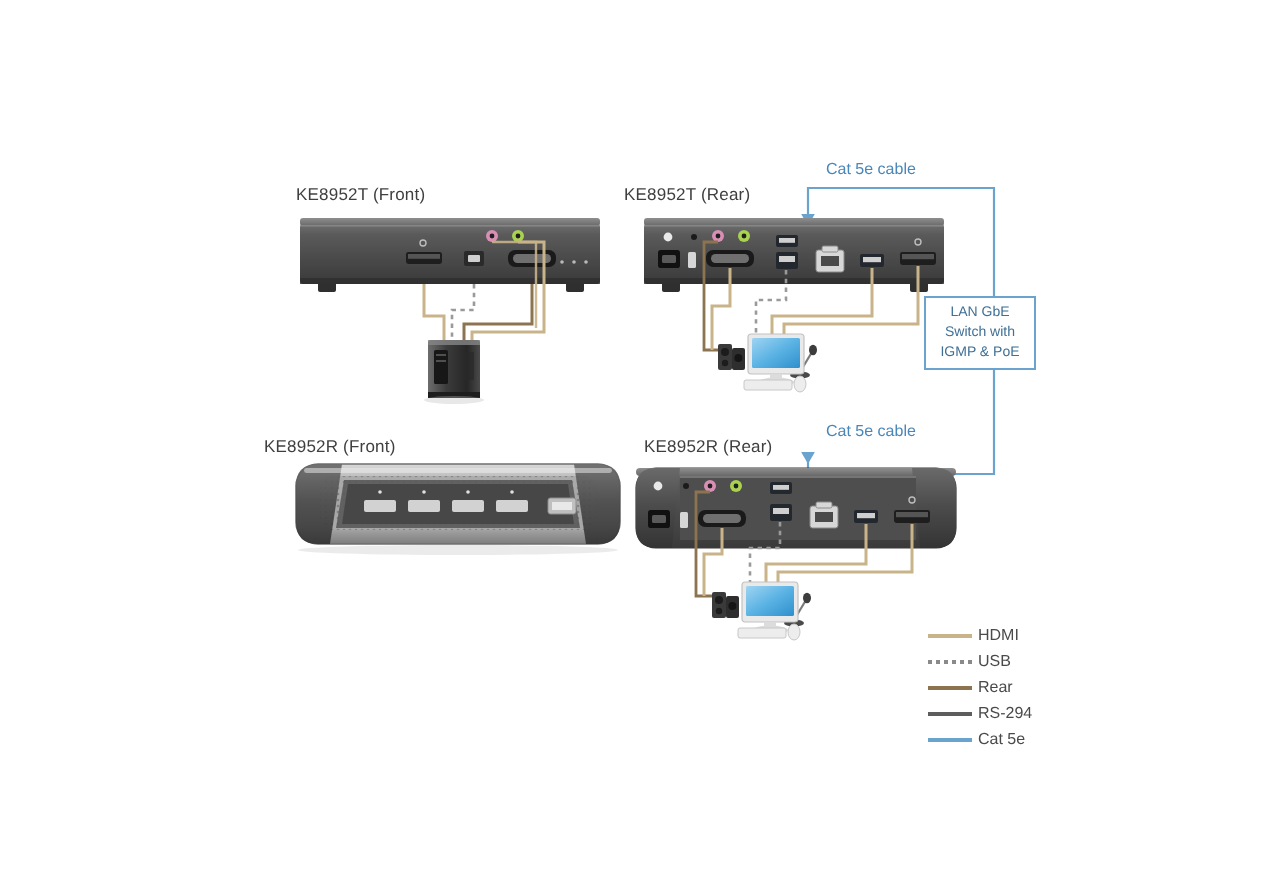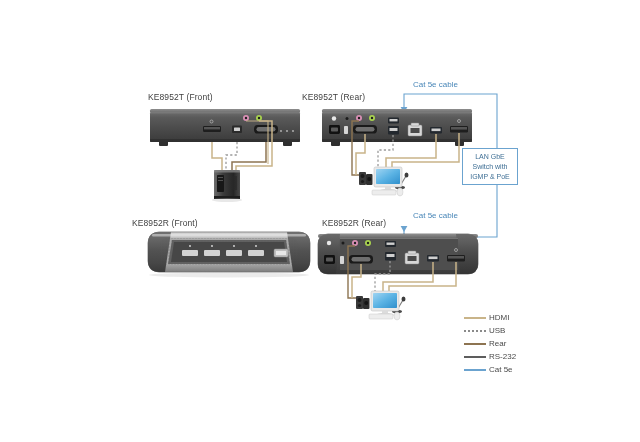--- a/index.html
+++ b/index.html
@@ -64,21 +64,21 @@
     flex: 0 0 22px;
   }
   .legend-text { white-space: nowrap; }
 </style>
 </head>
 <body>
 
 <div id="canvas">
 
   <div class="label" style="left:148px; top:92px;">KE8952T (Front)</div>
-  <div class="label" style="left:302px; top:92px;">KE8952T (Rear)</div>
+  <div class="label" style="left:312px; top:92px;">KE8952T (Rear)</div>
   <div class="label" style="left:132px; top:218px;">KE8952R (Front)</div>
   <div class="label" style="left:322px; top:218px;">KE8952R (Rear)</div>
 
   <div class="cat5e-label" style="left:413px; top:80px;">Cat 5e cable</div>
   <div class="cat5e-label" style="left:413px; top:211px;">Cat 5e cable</div>
 
   <div class="switchbox" style="left:462px; top:148px; width:56px; height:37px;">
     <div>LAN GbE</div>
     <div>Switch with</div>
     <div>IGMP &amp; PoE</div>
@@ -369,21 +369,21 @@
     <div class="legend-row">
       <span class="legend-swatch" style="border-top:2px dotted #8a8a8a;"></span>
       <span class="legend-text">USB</span>
     </div>
     <div class="legend-row">
       <span class="legend-swatch" style="border-top:2px solid #8d7451;"></span>
       <span class="legend-text">Rear</span>
     </div>
     <div class="legend-row">
       <span class="legend-swatch" style="border-top:2px solid #5d5d5d;"></span>
-      <span class="legend-text">RS-232</span>
+      <span class="legend-text">RS-294</span>
     </div>
     <div class="legend-row">
       <span class="legend-swatch" style="border-top:2px solid #6ba3cf;"></span>
       <span class="legend-text">Cat 5e</span>
     </div>
   </div>
 
 </div>
 
 </body></html>

